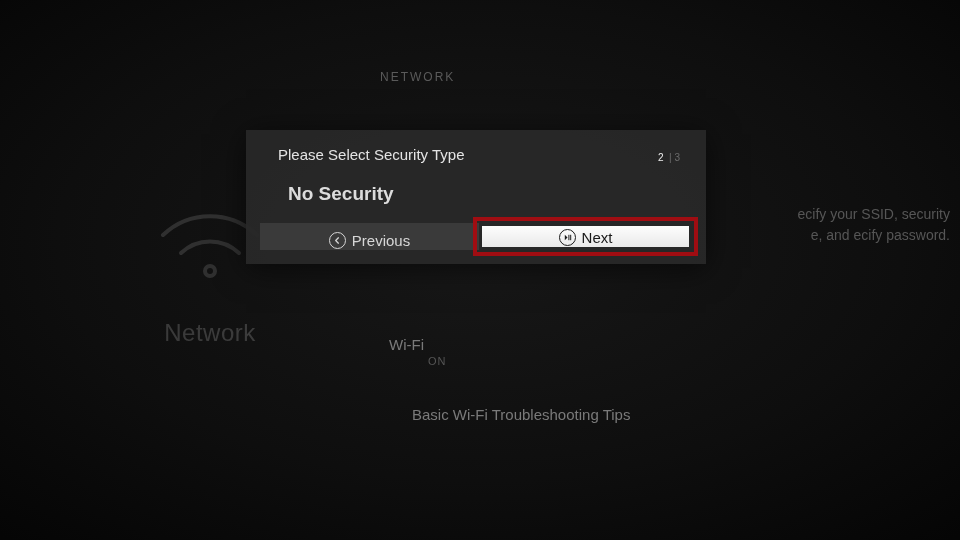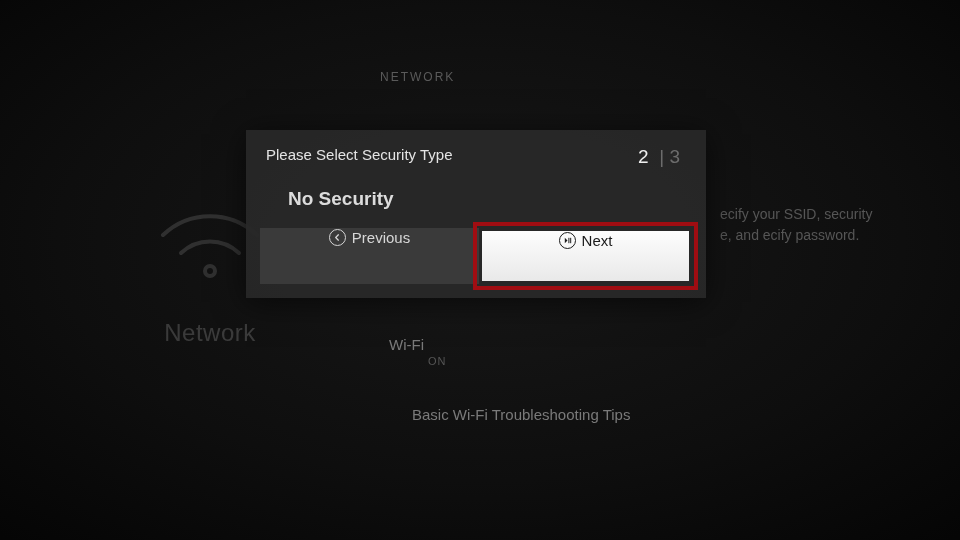--- a/index.html
+++ b/index.html
@@ -49,21 +49,21 @@
   }
   .bg-hint {
     position: absolute;
     left: 720px;
     top: 204px;
     font-size: 14px;
     color: #565656;
     line-height: 1.5;
     width: 230px;
   }
-  .bg-hint div { white-space: nowrap; }
+  .bg-hint div { white-space: nowrap; text-align: right; }
   .bg-wifi-row {
     position: absolute;
     left: 380px;
     top: 336px;
     color: #6a6a6a;
   }
   .bg-wifi-row .title { font-size: 15px; font-weight: 500; color: #7a7a7a; margin-left: 9px; }
   .bg-wifi-row .sub   { font-size: 11px; letter-spacing: 1px; color: #555; margin-top: 2px; margin-left: 48px; }
   .bg-trouble {
     position: absolute;
@@ -81,29 +81,30 @@
     left: 246px;
     top: 130px;
     width: 460px;
     background: rgba(40,40,40,0.95);
     box-shadow: 0 4px 30px rgba(0,0,0,0.6);
     padding-bottom: 14px;
   }
   .dialog-header {
     display: flex;
     justify-content: space-between;
-    align-items: flex-start;
+    align-items: flex-end;
     padding: 16px 26px 14px 20px;
+    margin-left: 12px;
   }
   .dialog-title {
     font-size: 15px;
     color: #e4e4e4;
   }
   .step-indicator {
-    font-size: 19px;
+    font-size: 10px;
     color: #6c6c6c;
   }
   .step-indicator .cur { color: #eee; font-weight: 500; }
 
   .options {
     padding: 0 20px 12px 20px;
   }
   .option {
     position: relative;
     padding: 6px 0 6px 22px;
@@ -124,23 +125,23 @@
     transform: rotate(-48deg);
   }
 
   .dialog-buttons {
     display: flex;
     gap: 0;
     padding: 0 14px;
   }
   .dlg-btn {
     flex: 1;
-    height: 56px;
+    height: 27px;
     display: flex;
-    align-items: flex-start;
+    align-items: flex-end;
     justify-content: center;
     gap: 6px;
     font-size: 15px;
     font-weight: 500;
     cursor: pointer;
     border: none;
   }
   .btn-prev {
     background: #3a3a3a;
     color: #d7d7d7;

